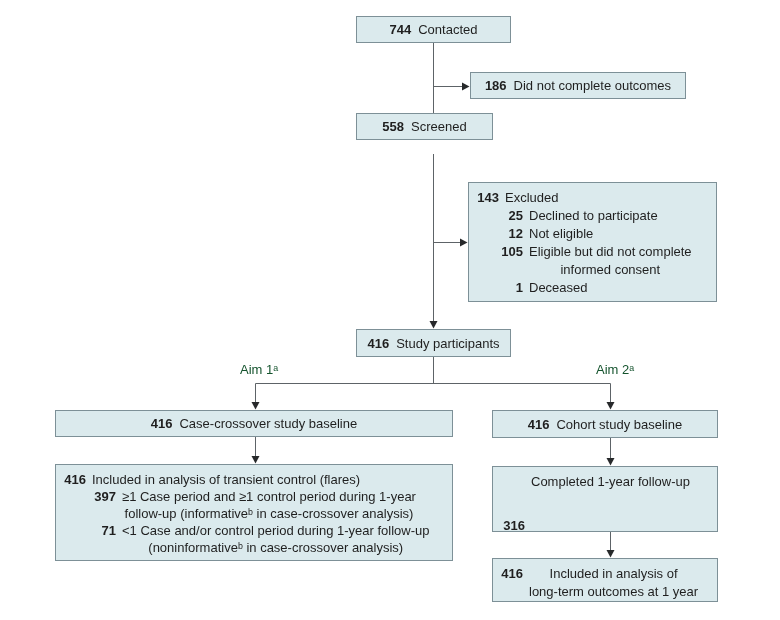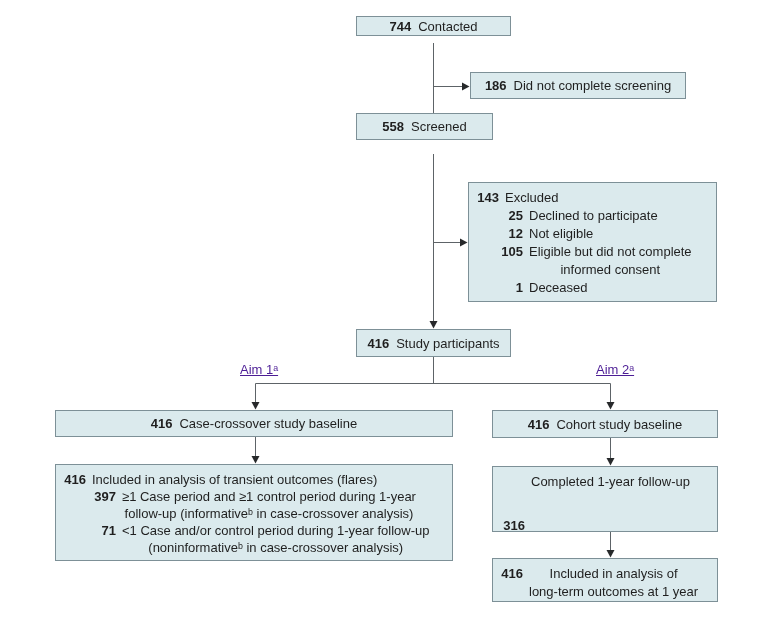--- a/index.html
+++ b/index.html
@@ -23,21 +23,21 @@
   .excluded{padding-top:7px;}
   .excluded .row{line-height:18px;}
   .excluded .w-sub{width:48px;}
   .flares .row{line-height:17px;}
   .flares .w-sub{width:54px;}
   .followup{padding-top:6px;}
   .followup .row{line-height:18px;}
   .followup .w-main{width:26px;margin-top:44px;}
   .longterm{padding-top:4px;}
   .longterm .row{line-height:18px;}
-  .aim-label{position:absolute;line-height:16px;color:#4c1d95;text-decoration:underline;}
+  .aim-label{position:absolute;line-height:16px;color:#14532d;}
 </style>
 </head>
 <body>
 
 <div class="canvas">
 
   <svg class="connectors" width="780" height="620" viewBox="0 0 780 620">
     <g stroke="#5d6367" stroke-width="1" fill="none">
       <path d="M433.5 43 L433.5 121"></path>
       <path d="M433.5 86.5 L462 86.5"></path>
@@ -57,28 +57,28 @@
       <polygon points="429.5,321 437.5,321 433.5,328.5"></polygon>
       <polygon points="460,238.5 460,246.5 467.5,242.5"></polygon>
       <polygon points="251.5,402 259.5,402 255.5,409.5"></polygon>
       <polygon points="606.5,402 614.5,402 610.5,409.5"></polygon>
       <polygon points="251.5,456 259.5,456 255.5,463.5"></polygon>
       <polygon points="606.5,458 614.5,458 610.5,465.5"></polygon>
       <polygon points="606.5,550 614.5,550 610.5,557.5"></polygon>
     </g>
   </svg>
 
-  <div class="box center" style="left:356px;top:16px;width:155px;height:20px">
+  <div class="box center" style="left:356px;top:16px;width:155px;height:27px">
     <span class="num">744</span>
     <span>Contacted</span>
   </div>
 
   <div class="box center" style="left:470px;top:72px;width:216px;height:27px">
     <span class="num">186</span>
-    <span>Did not complete screening</span>
+    <span>Did not complete outcomes</span>
   </div>
 
   <div class="box center" style="left:356px;top:113px;width:137px;height:27px">
     <span class="num">558</span>
     <span>Screened</span>
   </div>
 
   <div class="box left excluded" style="left:468px;top:182px;width:249px;height:120px">
     <div class="row">
       <span class="num w-main">143</span>
@@ -117,21 +117,21 @@
   </div>
 
   <div class="box center" style="left:492px;top:410px;width:226px;height:28px">
     <span class="num">416</span>
     <span>Cohort study baseline</span>
   </div>
 
   <div class="box left flares" style="left:55px;top:464px;width:398px;height:97px">
     <div class="row">
       <span class="num w-main">416</span>
-      <span class="txt">Included in analysis of transient outcomes (flares)</span>
+      <span class="txt">Included in analysis of transient control (flares)</span>
     </div>
     <div class="row">
       <span class="num w-sub">397</span>
       <span class="txt">≥1 Case period and ≥1 control period during 1-year
 follow-up (informativeᵇ in case-crossover analysis)</span>
     </div>
     <div class="row">
       <span class="num w-sub">71</span>
       <span class="txt">&lt;1 Case and/or control period during 1-year follow-up
 (noninformativeᵇ in case-crossover analysis)</span>

